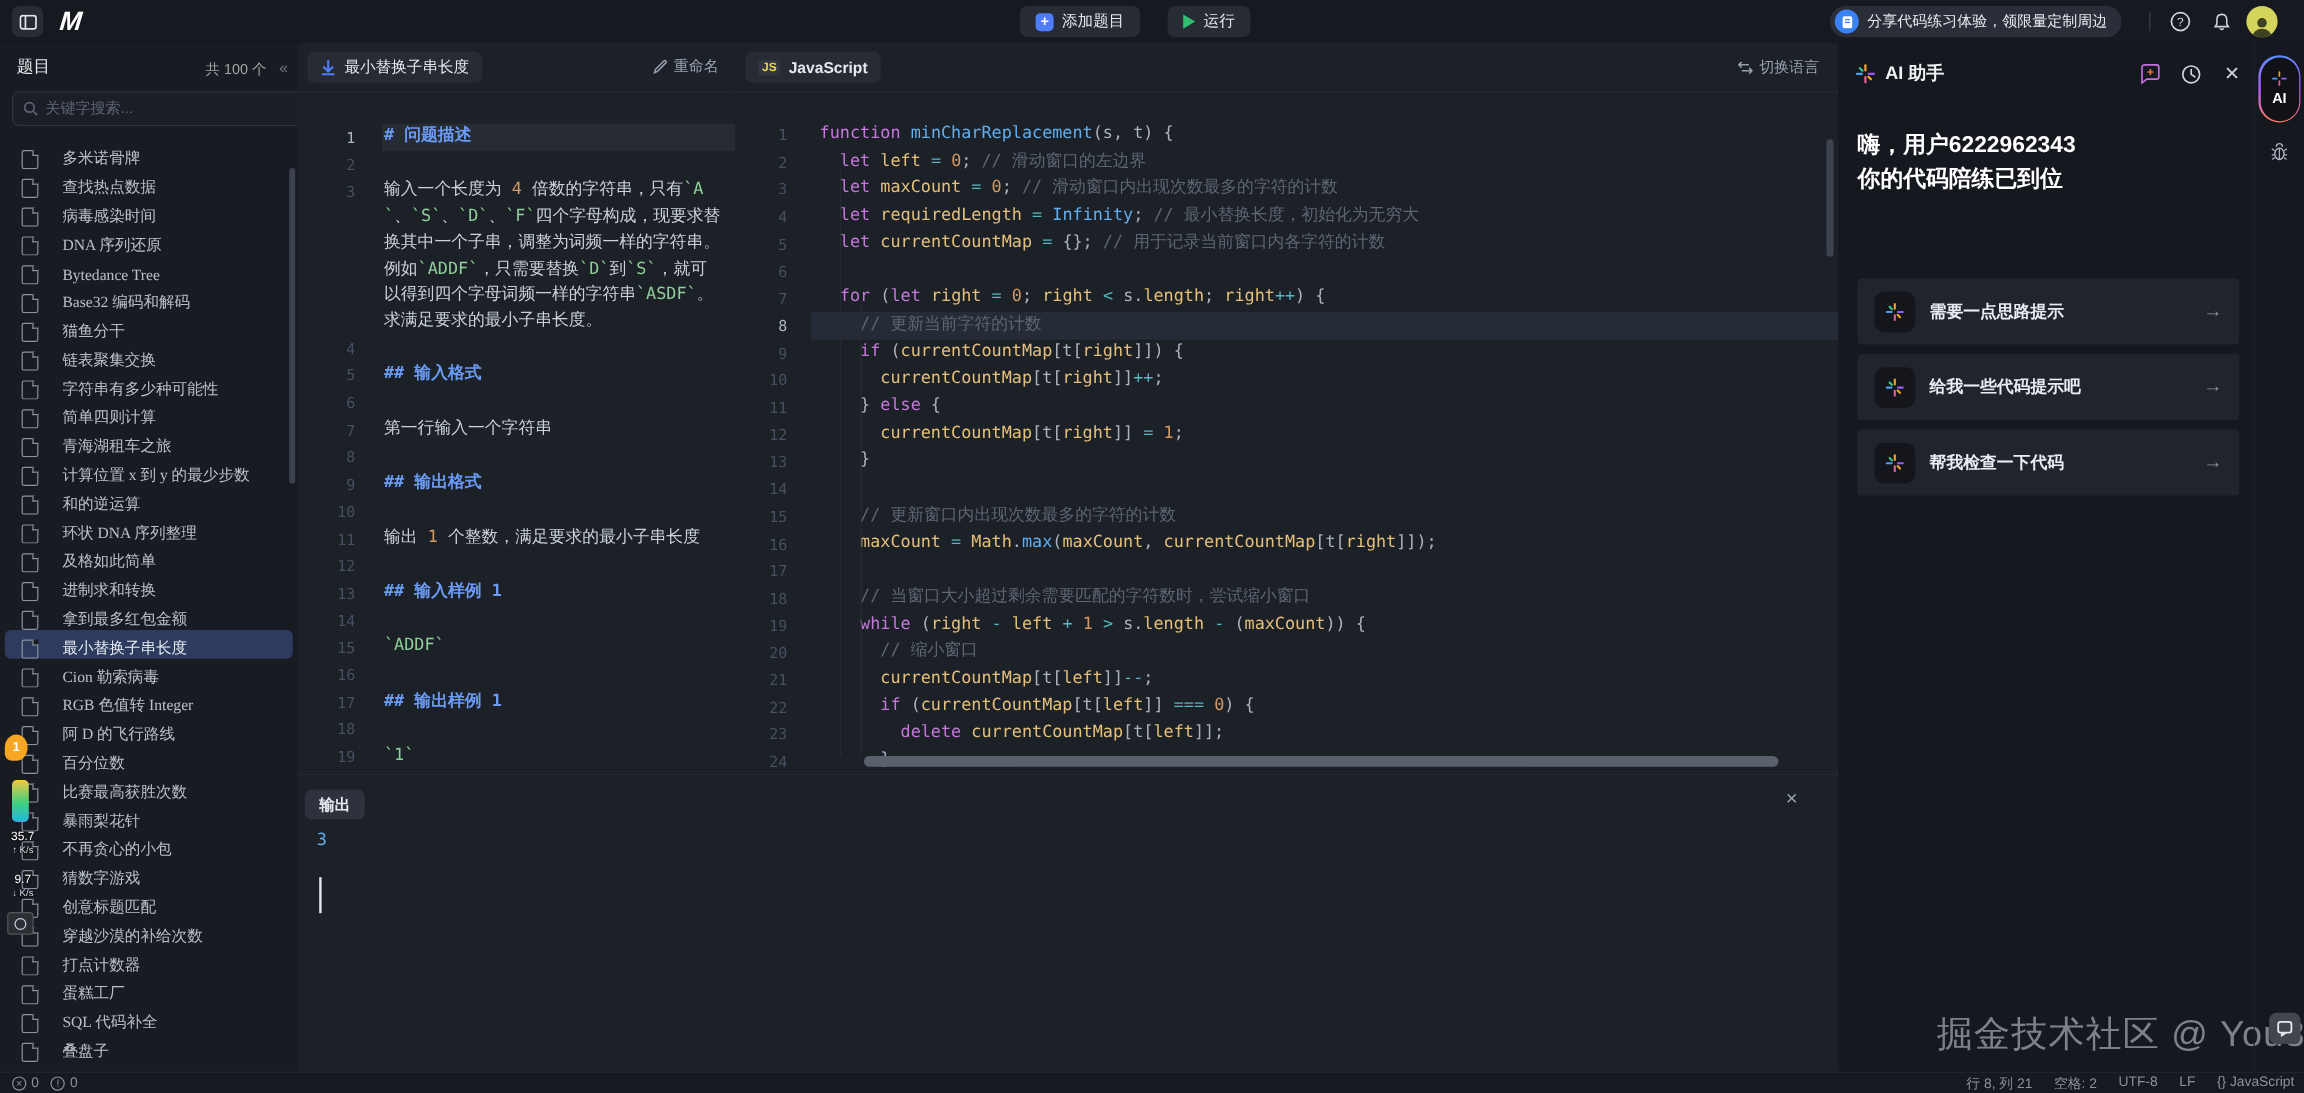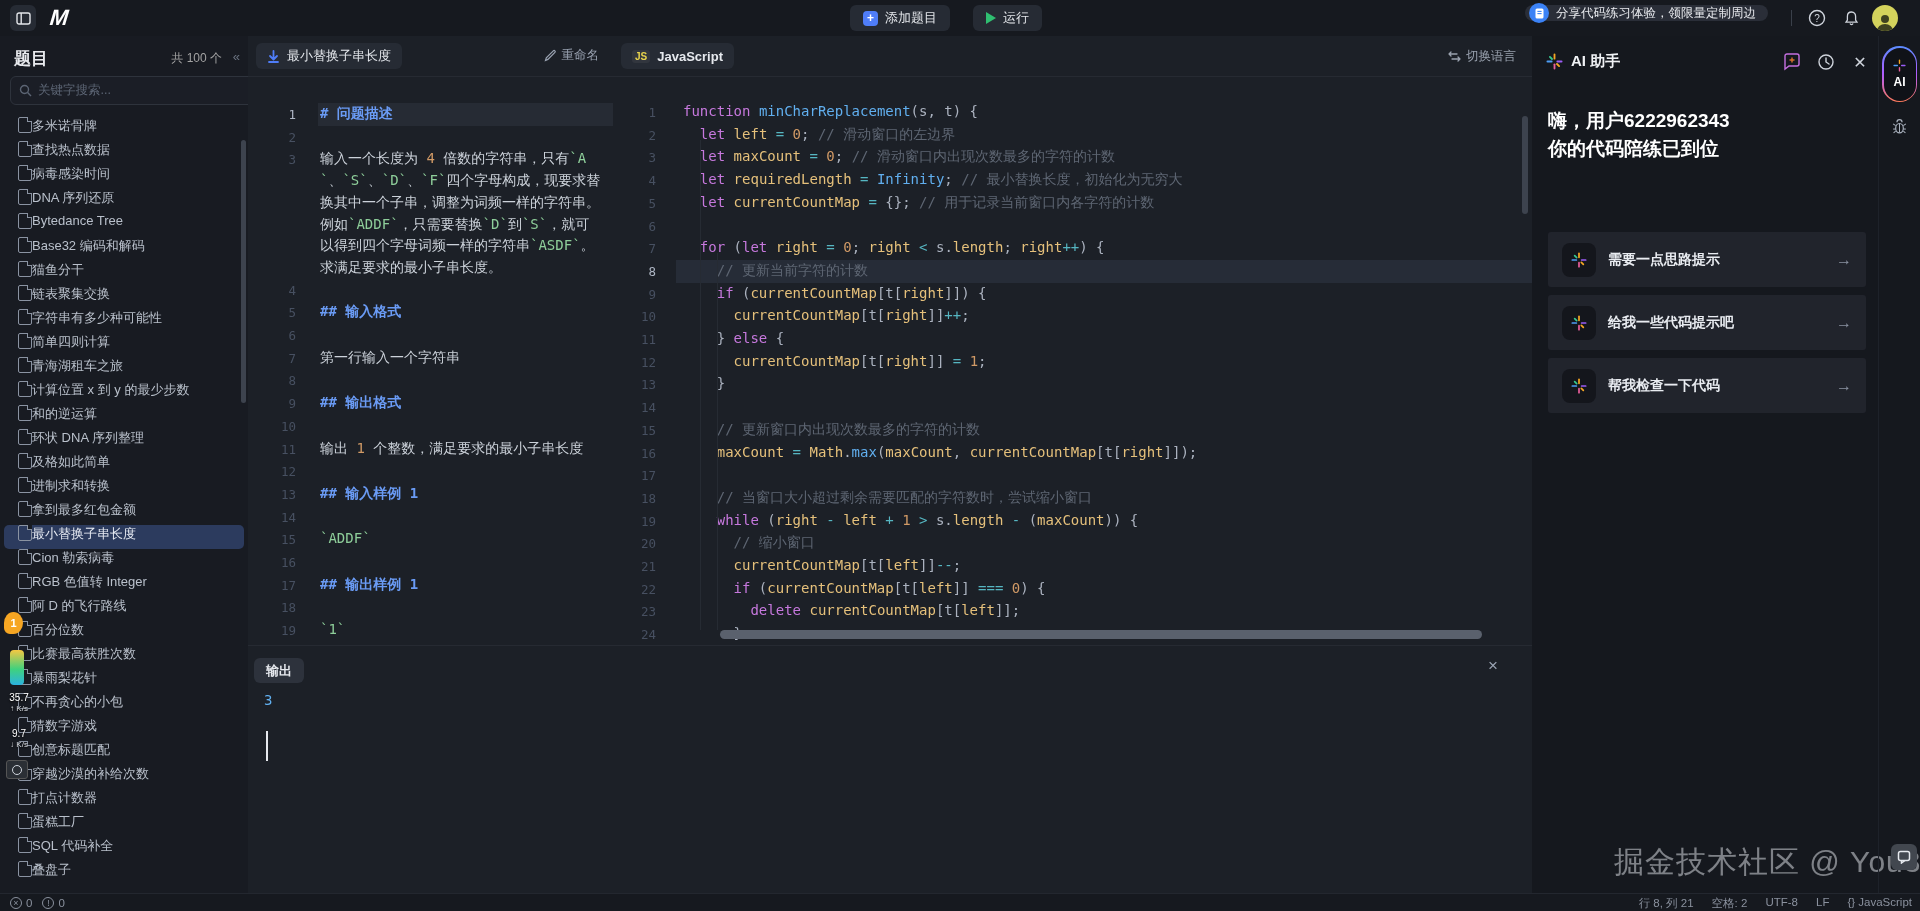--- a/index.html
+++ b/index.html
@@ -13,37 +13,37 @@
   #sidebar-toggle{left:10px;top:5px;width:26px;height:26px;background:#262b34;}
   #logo{left:50px;top:4px;width:34px;height:28px;color:#fff;font-weight:bold;font-style:italic;
         font-size:22px;transform:skewX(-6deg);display:flex;align-items:center;}
   .tb-chip{top:5px;height:26px;background:#262b34;border-radius:6px;display:flex;align-items:center;
            gap:7px;padding:0 13px;font-size:13px;color:#e3e6ea;cursor:pointer;}
   #btn-add{left:850px;}
   #btn-run{left:973px;}
   .blue-sq{width:15px;height:15px;background:#4f7df8;border-radius:4px;color:#fff;font-size:12px;
            display:flex;align-items:center;justify-content:center;font-weight:bold;}
   .play-tri{width:0;height:0;border-left:10px solid #2fbf71;border-top:6px solid transparent;border-bottom:6px solid transparent;}
-  #promo{left:1525px;top:5px;height:16px;background:#2a2e38;border-radius:14px;display:flex;align-items:center;
+  #promo{left:1525px;top:5px;height:26px;background:#2a2e38;border-radius:14px;display:flex;align-items:center;
          gap:7px;padding:0 12px 0 4px;font-size:12.5px;color:#e8eaee;cursor:pointer;}
   .promo-circle{width:20px;height:20px;border-radius:50%;background:#3b82f6;display:flex;align-items:center;justify-content:center;}
   #tb-divider{left:1791px;top:10px;width:1px;height:16px;background:#3a404a;}
   .tb-ico{top:7px;width:22px;height:22px;color:#cfd4dc;}
   #avatar{left:1872px;top:5px;width:26px;height:26px;border-radius:50%;background:#d4d35c;overflow:hidden;
           display:flex;align-items:flex-end;justify-content:center;cursor:pointer;}
   
   #sidebar{left:0;top:36px;width:248px;height:857px;background:#181b22;border-right:1px solid #23272f;}
-  #sb-title{left:14px;top:11px;font-size:17px;font-weight:bold;color:#e8eaee;}
+  #sb-title{left:14px;top:11px;font-size:14px;font-weight:normal;color:#e8eaee;}
   #sb-count{right:26px;top:14px;font-size:12px;color:#a3a3a3;}
   #sb-collapse{right:8px;top:13px;font-size:13px;color:#6b7482;cursor:pointer;}
   #sb-search{left:10px;top:40px;width:226px;height:27px;border:1px solid #2e333c;border-radius:6px;
              display:flex;align-items:center;gap:6px;padding:0 8px;color:#5c6574;font-size:12.5px;background:#1b1e26;}
   #sb-list{left:0;top:81px;width:248px;}
-  .sb-item{height:24px;display:flex;align-items:flex-start;gap:0;padding:0 8px 0 14px;margin:0 4px;
-           border-radius:5px;font-size:13px;color:#b9c0cb;cursor:pointer;white-space:nowrap;overflow:hidden;}
+  .sb-item{height:24px;display:flex;align-items:flex-end;gap:20px;padding:0 8px 0 14px;margin:0 4px;
+           border-radius:5px;font-size:13px;color:#b9c0cb;cursor:pointer;white-space:nowrap;overflow:hidden;font-family:Liberation Serif, serif;}
   .sb-item.selected{background:#2c3b5e;color:#e8ecf4;}
   .doc-icon{width:12px;height:14px;border:1.3px solid #8a93a2;border-radius:2px 4px 2px 2px;flex:none;position:relative;}
   .doc-icon::after{content:"";position:absolute;right:-1px;top:-1px;width:4px;height:4px;background:#181b22;border-left:1.3px solid #8a93a2;border-bottom:1.3px solid #8a93a2;}
   #sb-scrollbar{left:241px;top:104px;width:5px;height:263px;background:#3d434e;border-radius:3px;}
   
   #desc{left:248px;top:36px;width:365px;height:609px;background:#1c2027;border-right:1px solid #23272f;}
   .panel-head{height:40px;border-bottom:1px solid #262a32;position:relative;}
   .tab-chip{position:absolute;left:8px;top:7px;height:26px;background:#262b34;border-radius:6px;
             display:flex;align-items:center;gap:7px;padding:0 11px;font-size:13px;color:#e6e9ee;cursor:pointer;}
   #rename-btn{position:absolute;right:14px;top:11px;display:flex;gap:5px;align-items:center;

